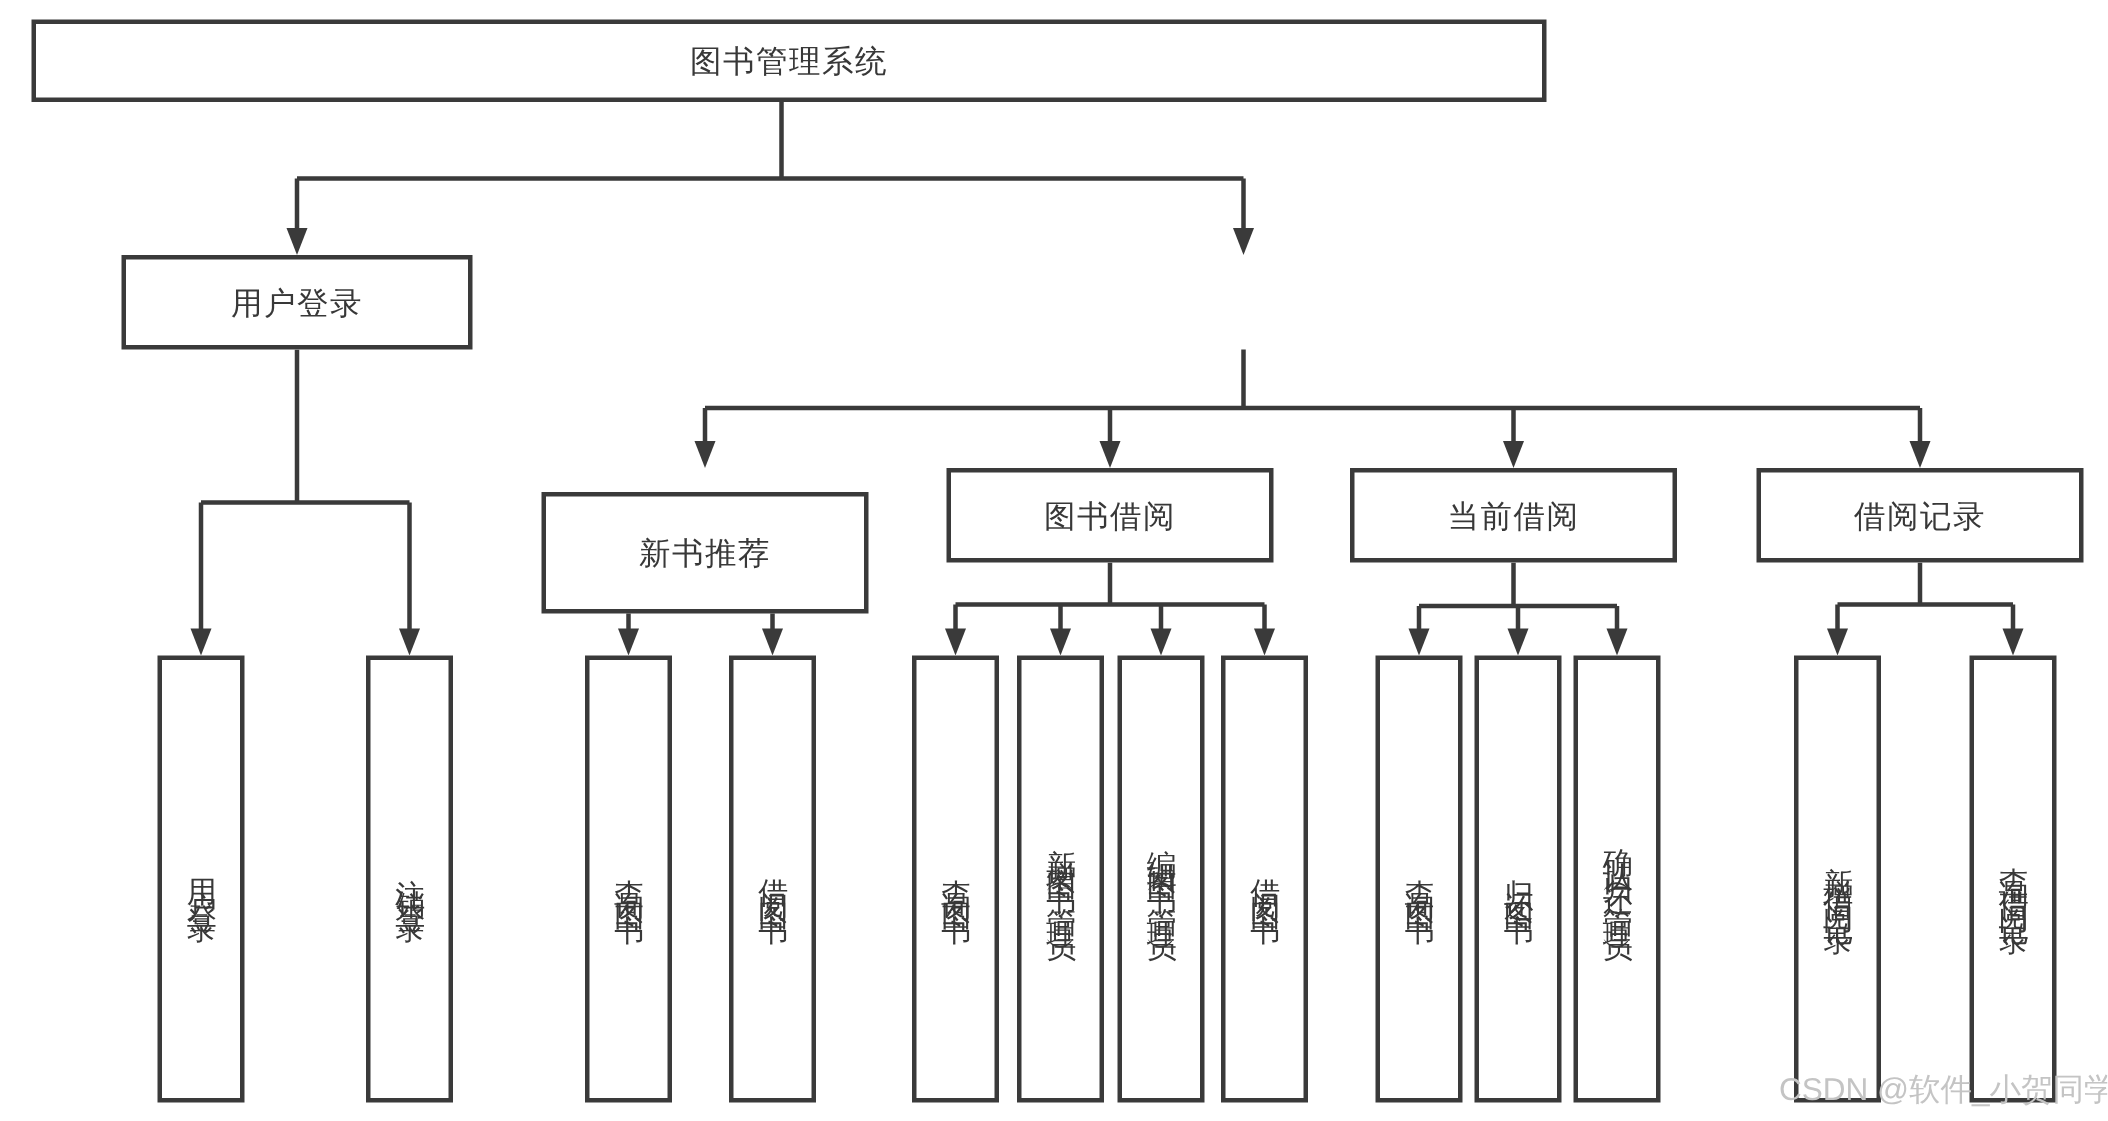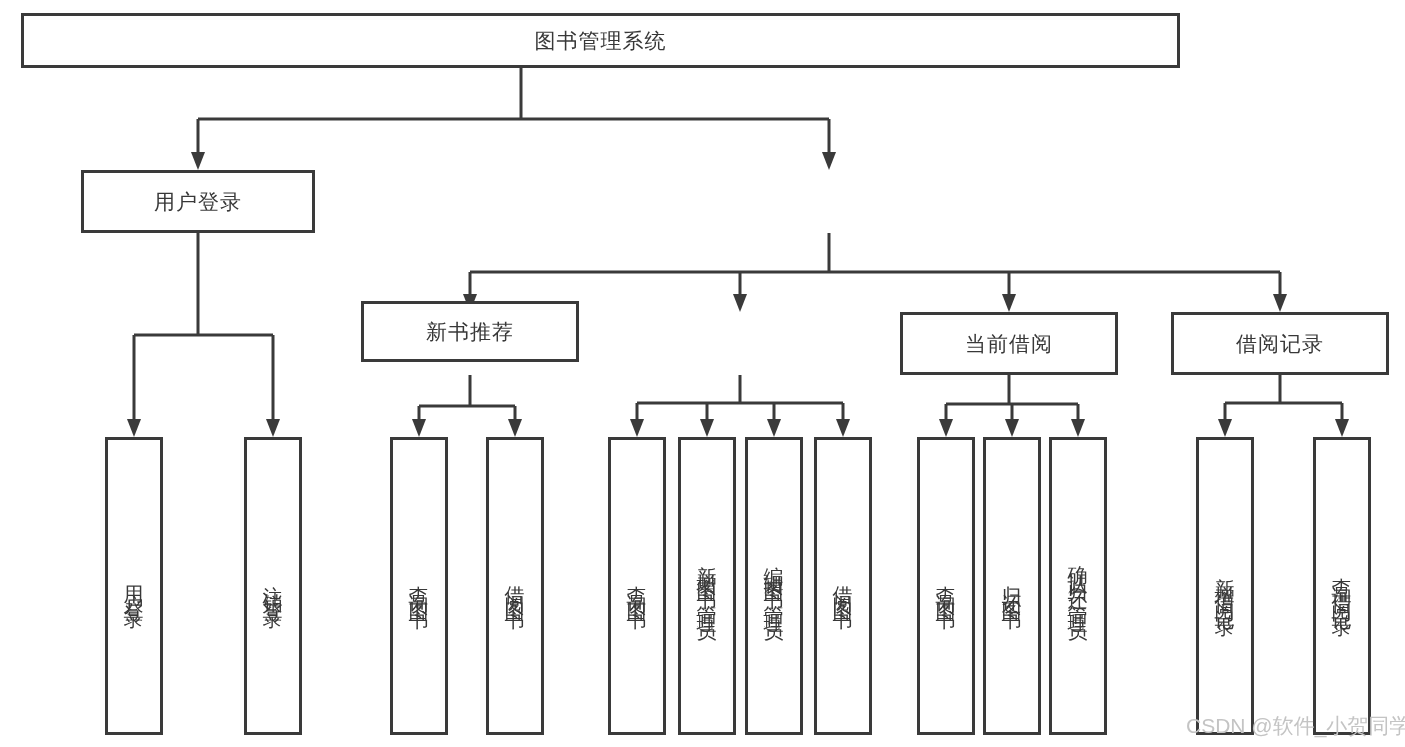--- a/index.html
+++ b/index.html
@@ -103,25 +103,26 @@
       <polygon points="767,419 781,419 774,437"></polygon>
       <polygon points="836,419 850,419 843,437"></polygon>
       <polygon points="939,419 953,419 946,437"></polygon>
       <polygon points="1005,419 1019,419 1012,437"></polygon>
       <polygon points="1071,419 1085,419 1078,437"></polygon>
       <polygon points="1218,419 1232,419 1225,437"></polygon>
       <polygon points="1335,419 1349,419 1342,437"></polygon>
     </g>
   </svg>
 
-  <div class="hbox" style="left:21px; top:13px; width:1159px; height:55px;">图书管理系统</div>
+  <div class="hbox" style="left:21px; top:13px; width:1010px; height:55px;">图书管理系统</div>
 
   <div class="hbox" style="left:81px; top:170px; width:234px; height:63px;">用户登录</div>
 
-  <div class="hbox" style="left:361px; top:301px; width:218px; height:61px;">新书推荐</div>
+  <div class="hbox" style="left:361px; top:328px; width:218px; height:81px;">新书推荐</div>
+  <div class="hbox" style="left:631px; top:312px; width:218px; height:63px;">图书借阅</div>
   <div class="hbox" style="left:900px; top:312px; width:218px; height:63px;">当前借阅</div>
   <div class="hbox" style="left:1171px; top:312px; width:218px; height:63px;">借阅记录</div>
 
   <div class="vbox" style="left:105px; top:437px; width:58px; height:298px;">
     <span>用户登录</span>
   </div>
   <div class="vbox" style="left:244px; top:437px; width:58px; height:298px;">
     <span>注销登录</span>
   </div>
 

